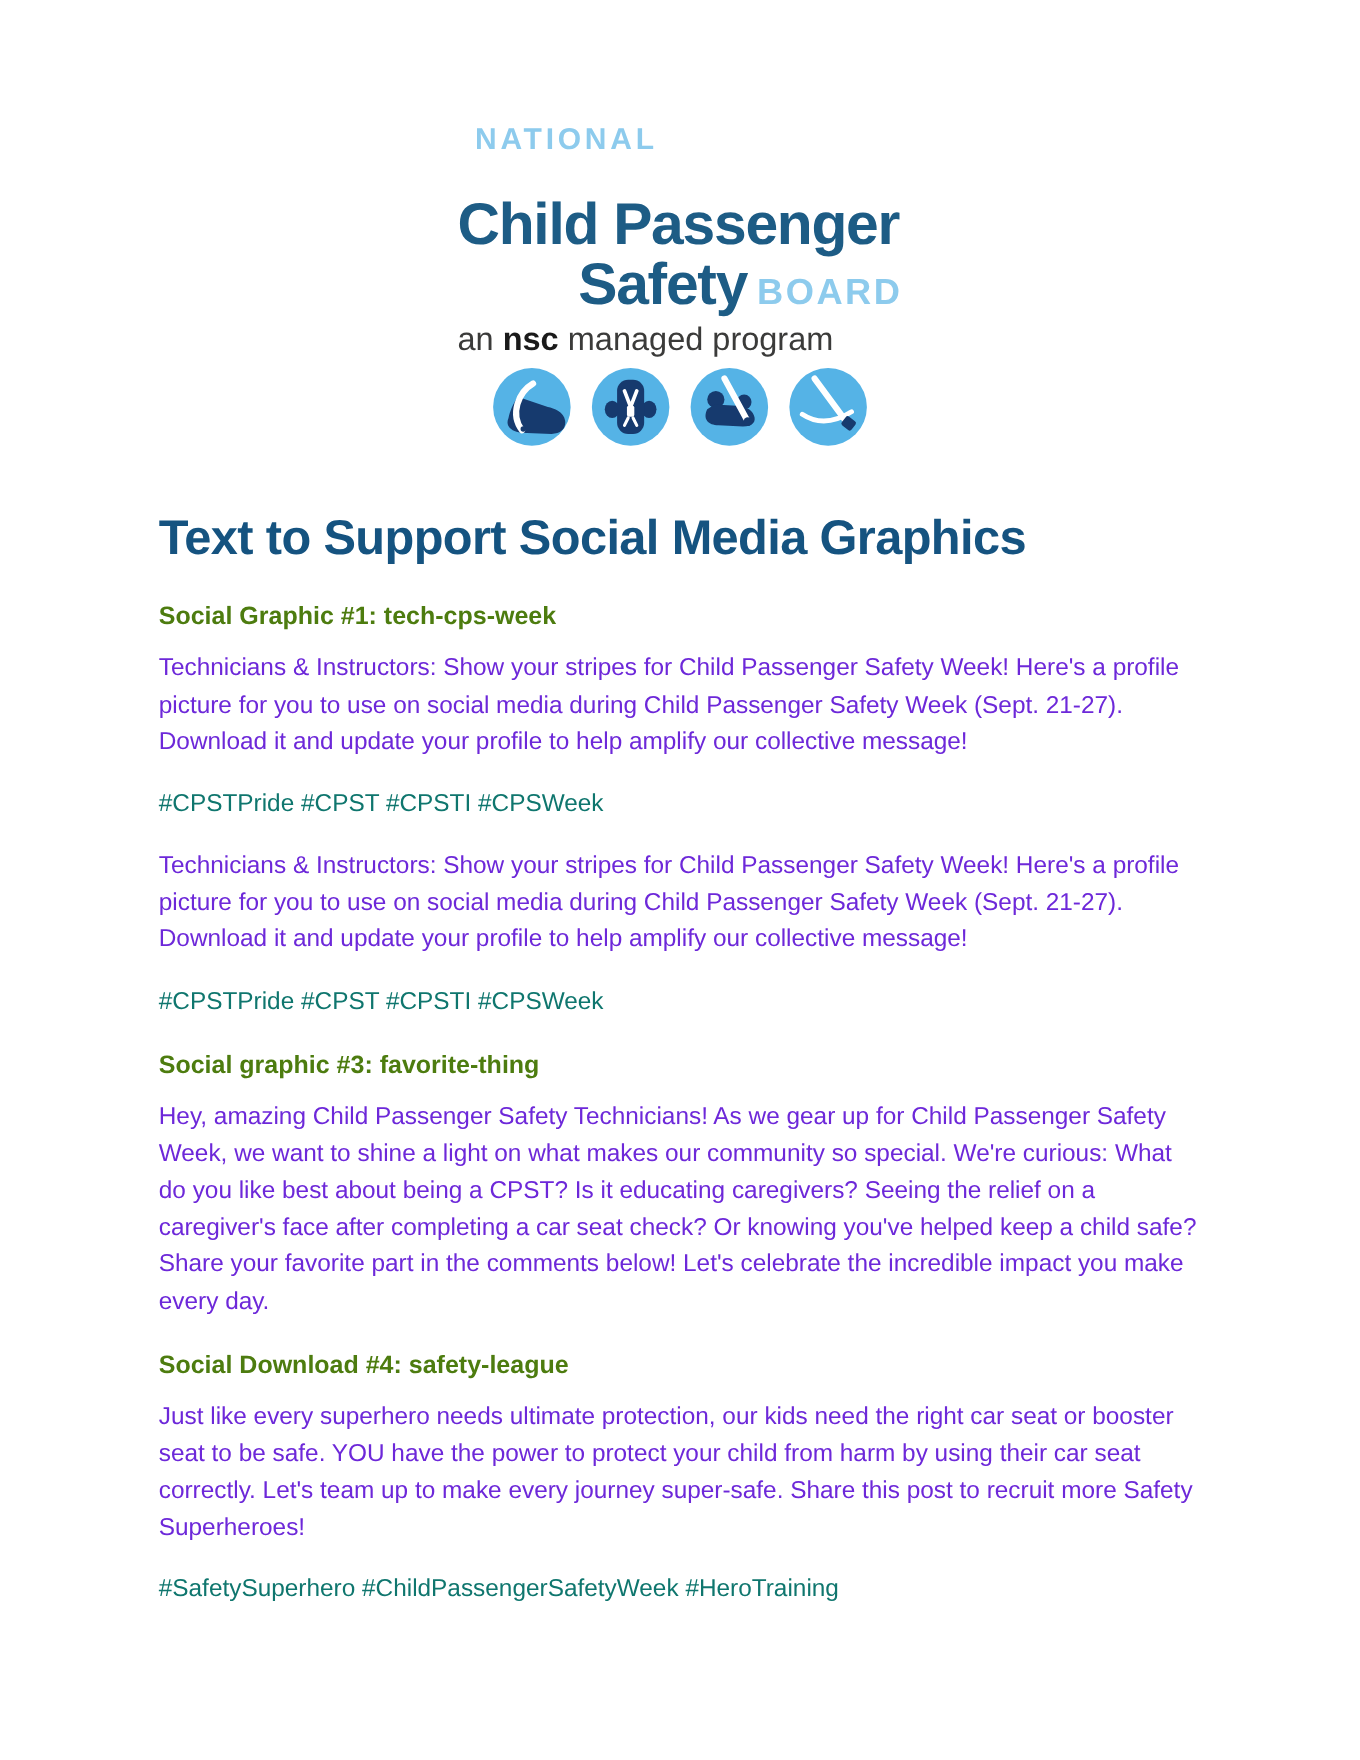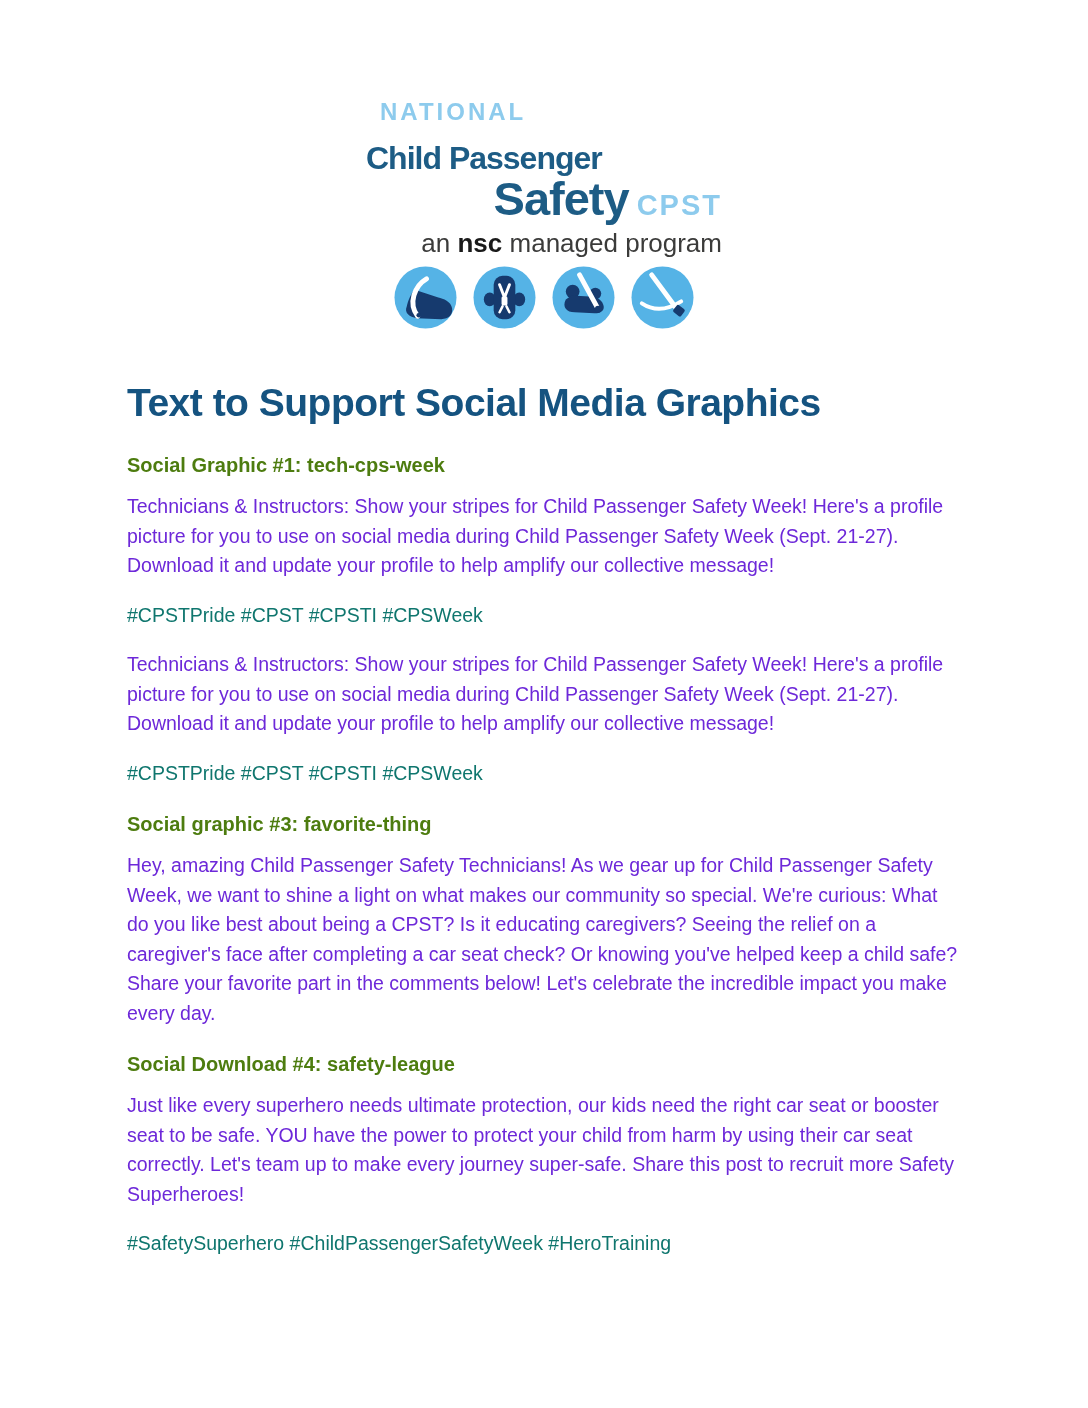--- a/index.html
+++ b/index.html
@@ -26,50 +26,51 @@
     align-items: stretch;
     line-height: 1;
     user-select: none;
   }
   .logo-line1 {
     color: #8DCBED;
     font-weight: bold;
     font-size: 24px;
     letter-spacing: 3px;
     padding-left: 14px;
-    margin-bottom: 18px;
+    margin-bottom: 2px;
   }
   .logo-line2 {
     color: #1D5C85;
     font-weight: bold;
-    font-size: 32px;
+    font-size: 47px;
     letter-spacing: -1px;
     white-space: nowrap;
     margin-bottom: 1px;
+    margin-top: 29px;
   }
   .logo-line3 {
     text-align: right;
     white-space: nowrap;
     margin-bottom: 6px;
   }
   .logo-line3 .safety {
     color: #1D5C85;
     font-weight: bold;
     font-size: 47px;
     letter-spacing: -1px;
   }
   .logo-line3 .board {
     color: #8DCBED;
     font-weight: bold;
     font-size: 29px;
     letter-spacing: 2px;
     margin-left: 8px;
   }
   .logo-tagline {
-    text-align: right;
+    text-align: left;
     font-size: 26px;
     color: #3B3B3A;
     margin: 2px 0 10px 0;
     white-space: nowrap;
   }
   .logo-tagline .nsc { font-weight: bold; color: #1A1A1A; }
   .logo-icons {
     display: flex;
     justify-content: center;
     gap: 16px;
@@ -106,21 +107,21 @@
 </style>
 </head>
 <body>
 
 <div class="page">
 
   <div class="logo">
     <div class="logo-line1">NATIONAL</div>
     <div class="logo-line2">Child Passenger</div>
     <div class="logo-line3">
-      <span class="safety">Safety</span><span class="board">CPST</span>
+      <span class="safety">Safety</span><span class="board">BOARD</span>
     </div>
     <div class="logo-tagline">
       <span>an</span>
       <span class="nsc">nsc</span>
       <span>managed program</span>
     </div>
     <div class="logo-icons">
 
       <span>
         <svg width="63" height="63" viewBox="0 0 64 64">

